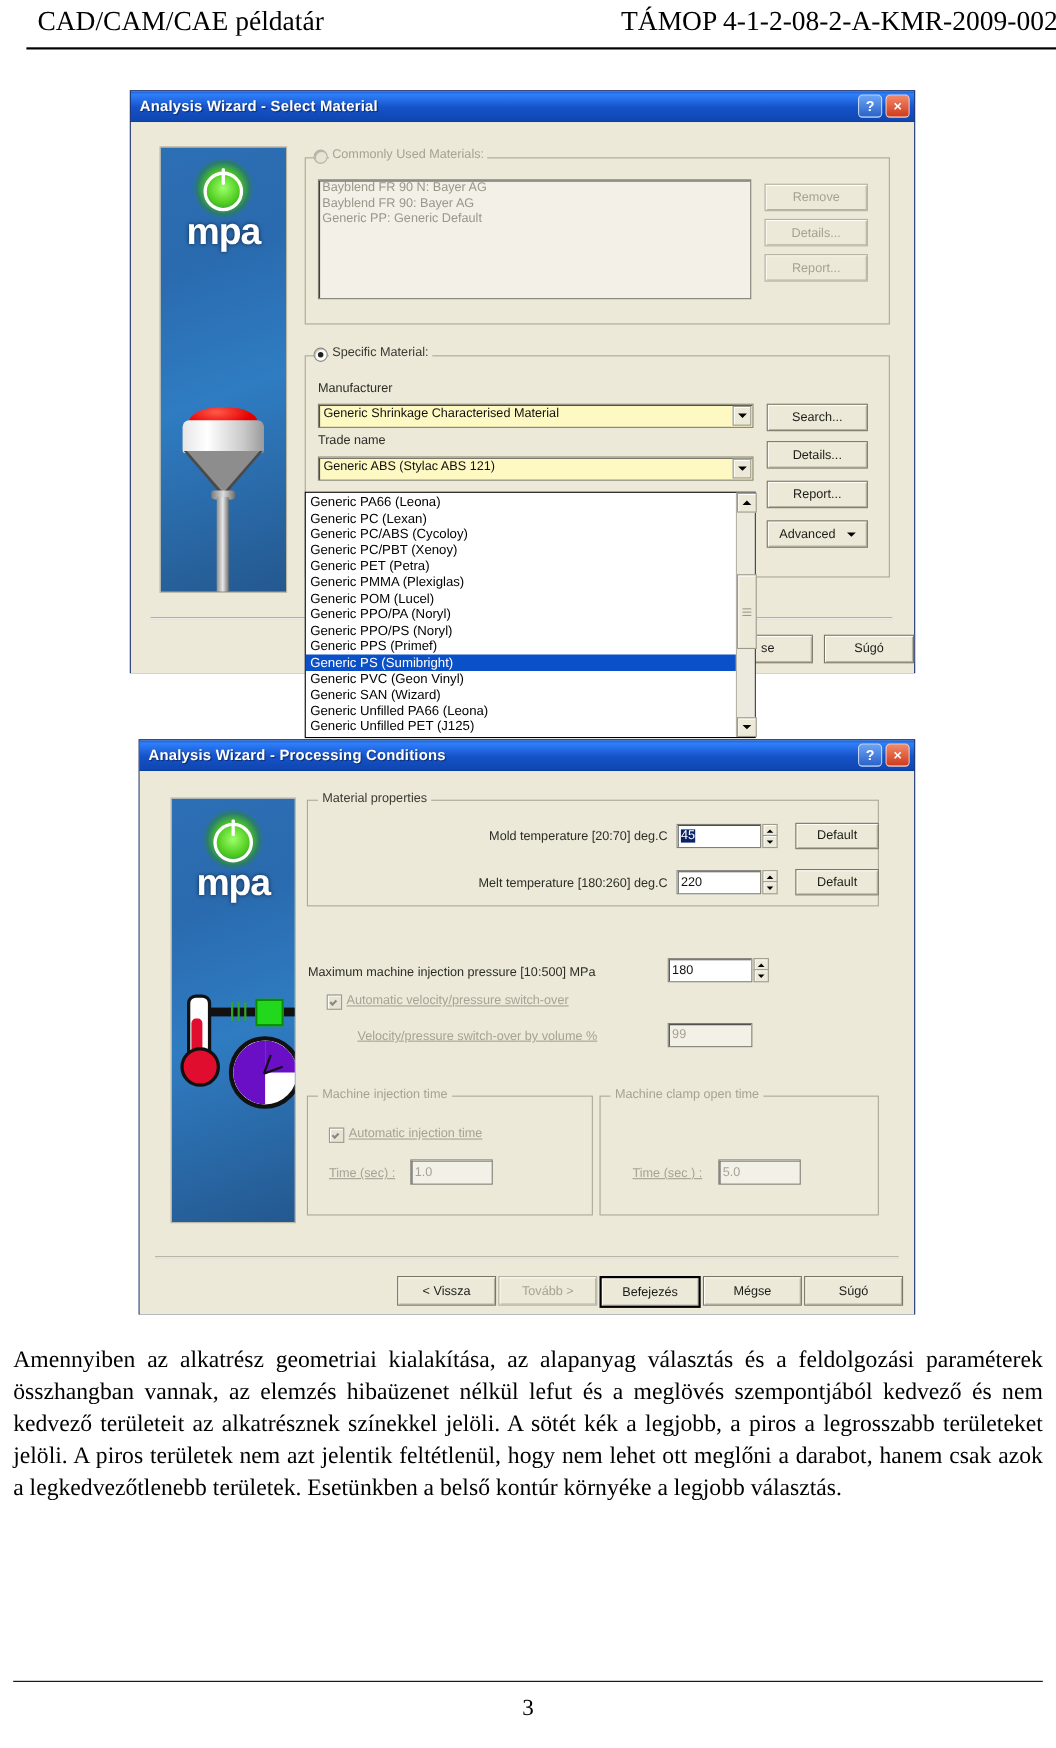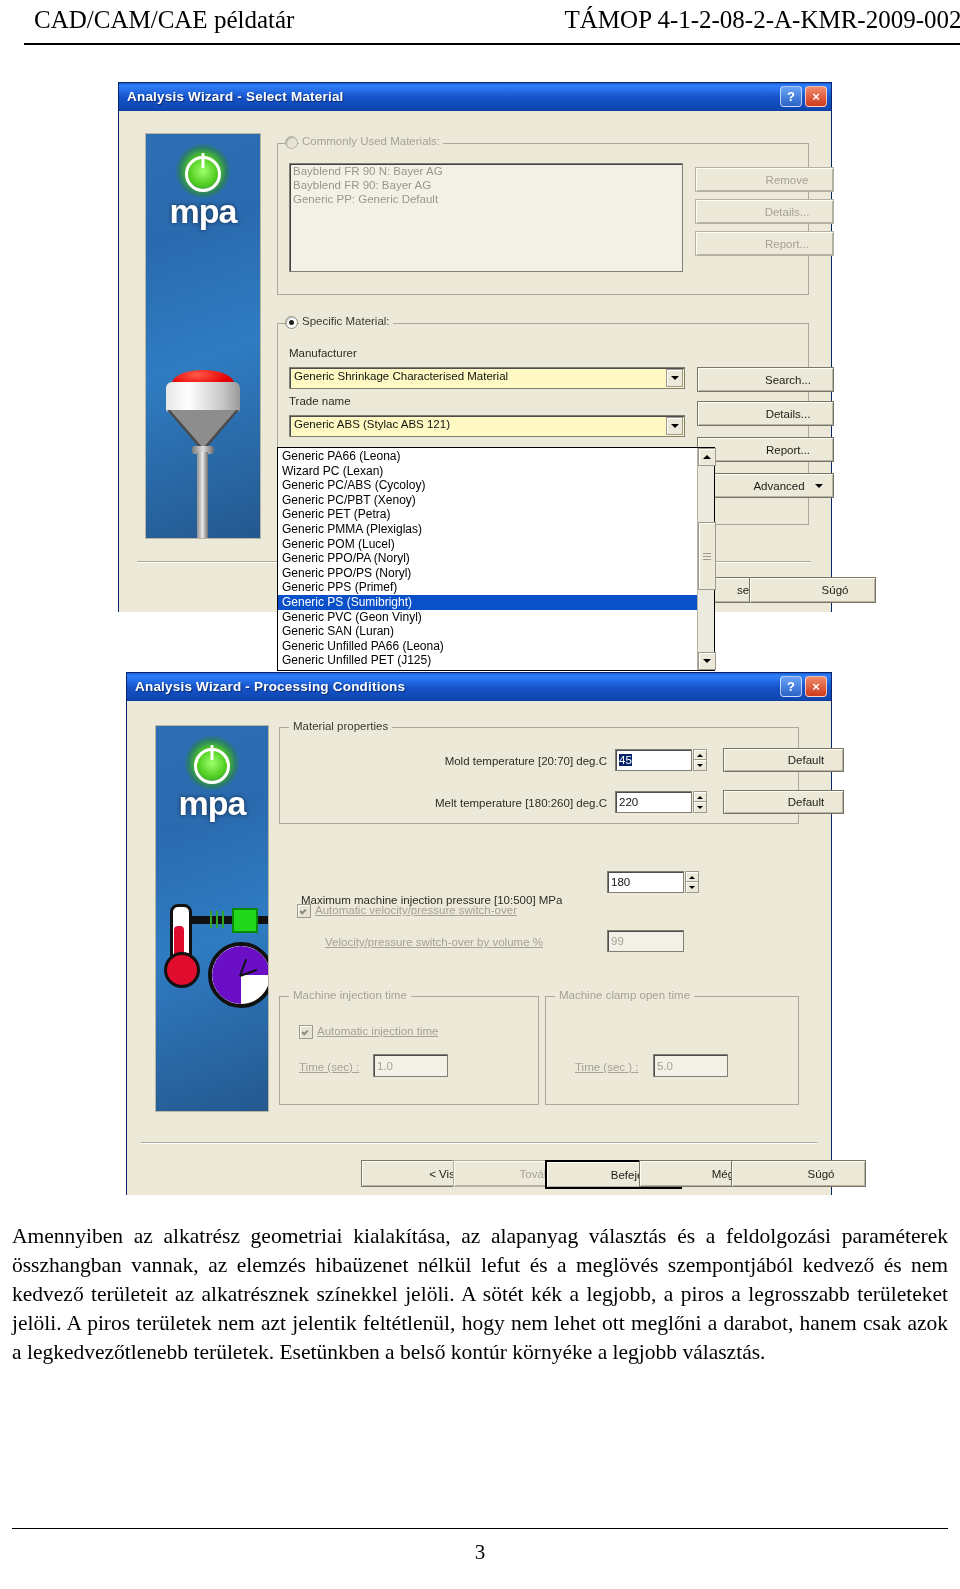--- a/index.html
+++ b/index.html
@@ -97,21 +97,21 @@
   .radio-label.dim{color:#a6a295;}
 
   .listbox{position:absolute;background:#fff;border:1px solid #7f7f76;
      box-shadow:inset 1px 1px 0 #404040;overflow:hidden;}
   .listbox.dim{background:#f3f1e7;}
   .listbox .li{font-family:"Liberation Sans",sans-serif;font-size:11.5px;color:#9a968a;padding:0 3px;line-height:14px;white-space:nowrap;}
 
   .btn{position:absolute;background:#ece9d8;border:1px solid #7a7667;
      box-shadow:inset 1px 1px 0 #fffdf4, inset -1px -1px 0 #b7b3a3;
      font-family:"Liberation Sans",sans-serif;font-size:11.5px;color:#1d1d18;
-     display:flex;align-items:center;justify-content:center;white-space:nowrap;padding-left:45px;}
+     display:flex;align-items:center;justify-content:center;white-space:nowrap;}
   .btn.dim{color:#a6a295;border-color:#b4b1a4;}
   .btn.defaultbtn{border:2px solid #000;}
 
   .field{position:absolute;background:#fff;border:1px solid #7f7f76;
      box-shadow:inset 1px 1px 0 #4d4d4d;
      font-family:"Liberation Sans",sans-serif;font-size:11.5px;color:#11110e;
      display:flex;align-items:center;padding-left:3px;white-space:nowrap;overflow:hidden;}
   .field.dim{background:#f3f1e7;color:#a6a295;}
   .field .sel{background:#0a246a;color:#fff;}
 
@@ -238,35 +238,35 @@
       <span>Advanced</span>
       <span class="caret-d" style="margin-left:10px"></span>
     </div>
 
     <div class="hr" style="left:18px;top:450px;width:674px;"></div>
     <div class="btn" style="left:538px;top:466px;width:80px;height:24px;">se</div>
     <div class="btn" style="left:630px;top:466px;width:80px;height:24px;">Súgó</div>
   </div>
 </div>
 
-<div class="popup" style="left:277px;top:447px;width:408px;height:222px;padding-left:28px;">
+<div class="popup" style="left:277px;top:447px;width:408px;height:222px;">
   <div id="popup-rows" style="position:absolute;left:0;top:1px;right:17px;">
       <div class="row">Generic PA66 (Leona)</div>
-      <div class="row">Wizard PC (Lexan)</div>
+      <div class="row">Generic PC (Lexan)</div>
       <div class="row">Generic PC/ABS (Cycoloy)</div>
       <div class="row">Generic PC/PBT (Xenoy)</div>
       <div class="row">Generic PET (Petra)</div>
       <div class="row">Generic PMMA (Plexiglas)</div>
       <div class="row">Generic POM (Lucel)</div>
       <div class="row">Generic PPO/PA (Noryl)</div>
       <div class="row">Generic PPO/PS (Noryl)</div>
       <div class="row">Generic PPS (Primef)</div>
       <div class="row sel">Generic PS (Sumibright)</div>
       <div class="row">Generic PVC (Geon Vinyl)</div>
-      <div class="row">Generic SAN (Luran)</div>
+      <div class="row">Generic SAN (Wizard)</div>
       <div class="row">Generic Unfilled PA66 (Leona)</div>
       <div class="row">Generic Unfilled PET (J125)</div>
     </div>
   <div class="sbar">
     <div class="arw" style="top:0">
         <span class="caret-u"></span>
       </div>
     <div class="arw" style="bottom:0">
         <span class="caret-d"></span>
       </div>
@@ -335,21 +335,21 @@
     <div class="spin" style="left:566px;top:90px;height:20px;">
       <div class="up">
           <span class="caret-u" style="border-bottom-width:3px;border-left-width:3px;border-right-width:3px"></span>
         </div>
       <div class="dn">
           <span class="caret-d" style="border-top-width:3px;border-left-width:3px;border-right-width:3px"></span>
         </div>
     </div>
     <div class="btn" style="left:596px;top:89px;width:74px;height:22px;">Default</div>
 
-    <div class="lbl" style="left:174px;top:177px;margin-top:16px;">Maximum machine injection pressure [10:500] MPa</div>
+    <div class="lbl" style="left:153px;top:177px;">Maximum machine injection pressure [10:500] MPa</div>
     <div class="field" style="left:480px;top:170px;width:72px;height:20px;">
       <span>180</span>
     </div>
     <div class="spin" style="left:558px;top:170px;height:20px;">
       <div class="up">
           <span class="caret-u" style="border-bottom-width:3px;border-left-width:3px;border-right-width:3px"></span>
         </div>
       <div class="dn">
           <span class="caret-d" style="border-top-width:3px;border-left-width:3px;border-right-width:3px"></span>
         </div>

